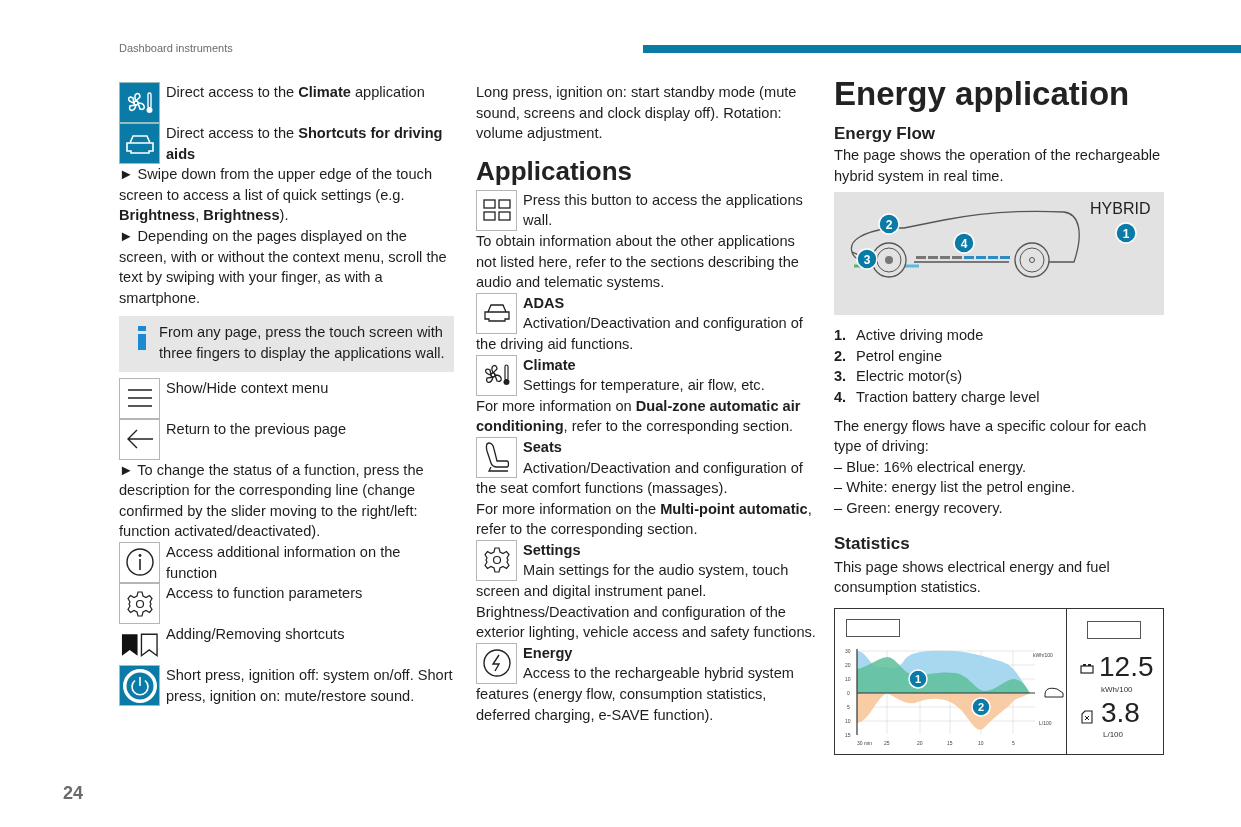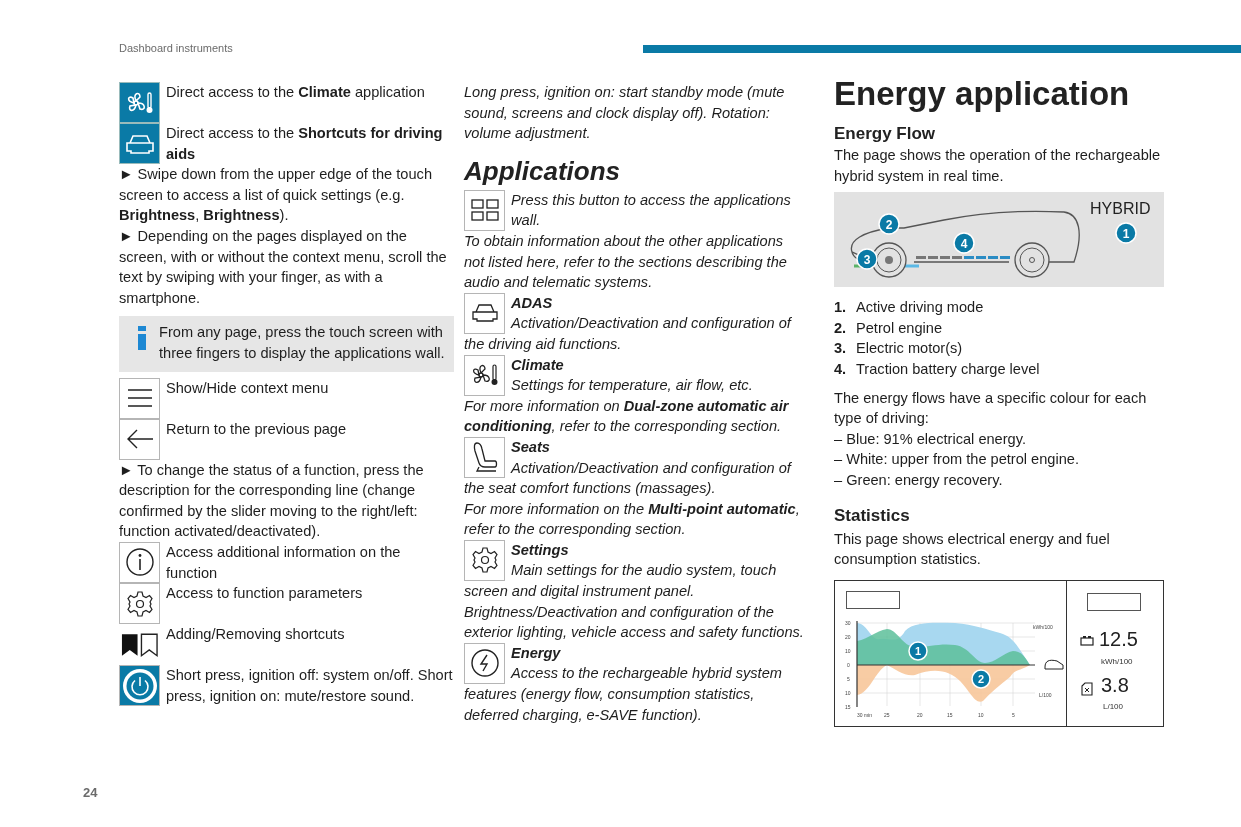--- a/index.html
+++ b/index.html
@@ -1,24 +1,24 @@
 <!DOCTYPE html>
 <html><head>
 <meta charset="utf-8">
 <style>
   * { box-sizing: border-box; margin: 0; padding: 0; }
   html, body { width: 1241px; height: 827px; background: #ffffff; overflow: hidden; }
   body { position: relative; font-family: "Liberation Sans", sans-serif; color: #1e1e1e; font-size: 14.6px; line-height: 20.6px; }
   .header-title { position: absolute; left: 119px; top: 38px; font-size: 11px; color: #6b6b6b; }
   .header-bar { position: absolute; left: 643px; top: 45px; width: 598px; height: 8px; background: #0a7aa6; }
-  .page-num { position: absolute; left: 63px; top: 783px; font-size: 13px; font-weight: bold; color: #6b6b6b; margin-left: 20px; }
+  .page-num { position: absolute; left: 63px; top: 783px; font-size: 18px; font-weight: bold; color: #6b6b6b; }
 
   .col { position: absolute; top: 82px; }
   .col1 { left: 119px; width: 335px; }
-  .col2 { left: 464px; width: 340px; font-style: italic; }
+  .col2 { left: 476px; width: 340px; }
   .col3 { left: 834px; width: 335px; }
 
   p { margin: 0; }
   b { font-weight: bold; }
 
   .icon-row { position: relative; min-height: 41px; }
   .icon-row .ibox { position: absolute; left: 0; top: 0; width: 41px; height: 41px; border: 1px solid #b5b5b5; background: #fff; display: flex; align-items: center; justify-content: center; }
   .icon-row .ibox.blue { background: #0a7aa6; border-color: #9bb; }
   .icon-row .itext { padding-left: 47px; }
   .flow::after { content: ""; display: block; clear: both; }
@@ -26,30 +26,30 @@
   .fbox.blue { background: #0a7aa6; }
 
   .note { background: #e6e6e6; padding: 6px 6px 8px 4px; margin: 8px 0 6px 0; }
   .note .i-mark { float: left; width: 10px; height: 24px; margin: 4px 12px 0 14px; position: relative; }
   .note .i-mark::before { content: ""; position: absolute; left: 1px; top: 0; width: 8px; height: 5px; background: #1d88d3; }
   .note .i-mark::after { content: ""; position: absolute; left: 1px; top: 8px; width: 8px; height: 16px; background: #1d88d3; }
 
   h1 { font-size: 26px; line-height: 30px; font-weight: bold; color: #222; }
   h2 { font-size: 17px; line-height: 22px; font-weight: bold; color: #222; }
 
-  .flow-img { width: 330px; height: 95px; background: #e2e2e2; position: relative; margin: 6px 0 10px 0; }
+  .flow-img { width: 330px; height: 123px; background: #e2e2e2; position: relative; margin: 6px 0 10px 0; }
   .legend-list li { list-style: none; }
   .legend-list .num { font-weight: bold; display: inline-block; width: 22px; }
   .dash-list li { list-style: none; }
 
   .stats { width: 330px; height: 147px; border: 1.5px solid #333; position: relative; margin-top: 10px; display: flex; }
   .stats .chart { width: 232px; border-right: 1.5px solid #333; position: relative; }
   .stats .side { flex: 1; position: relative; }
   .stats .blank { position: absolute; border: 1px solid #555; }
-  .big-num { position: absolute; font-size: 20px; line-height: 24px; color: #222; }
+  .big-num { position: absolute; font-size: 28px; line-height: 24px; color: #222; }
   .unit { position: absolute; font-size: 8px; color: #333; }
 </style>
 </head>
 <body>
 
 <div class="header-title">Dashboard instruments</div>
 <div class="header-bar"></div>
 
 <div class="col col1">
   <div class="icon-row">
@@ -258,22 +258,22 @@
   </div>
 
   <ul class="legend-list">
     <li><span class="num">1.</span><span>Active driving mode</span></li>
     <li><span class="num">2.</span><span>Petrol engine</span></li>
     <li><span class="num">3.</span><span>Electric motor(s)</span></li>
     <li><span class="num">4.</span><span>Traction battery charge level</span></li>
   </ul>
   <p style="margin-top:8px">The energy flows have a specific colour for each type of driving:</p>
   <ul class="dash-list">
-    <li>– Blue: 91% electrical energy.</li>
-    <li>– White: upper from the petrol engine.</li>
+    <li>– Blue: 16% electrical energy.</li>
+    <li>– White: energy list the petrol engine.</li>
     <li>– Green: energy recovery.</li>
   </ul>
 
   <h2 style="margin-top:14px;margin-bottom:2px">Statistics</h2>
   <p>This page shows electrical energy and fuel consumption statistics.</p>
 
   <div class="stats">
     <div class="chart">
       <div class="blank" style="left:11px;top:10px;width:54px;height:18px"></div>
       <svg width="232" height="147" viewBox="0 0 232 147" style="position:absolute;left:0;top:0">

